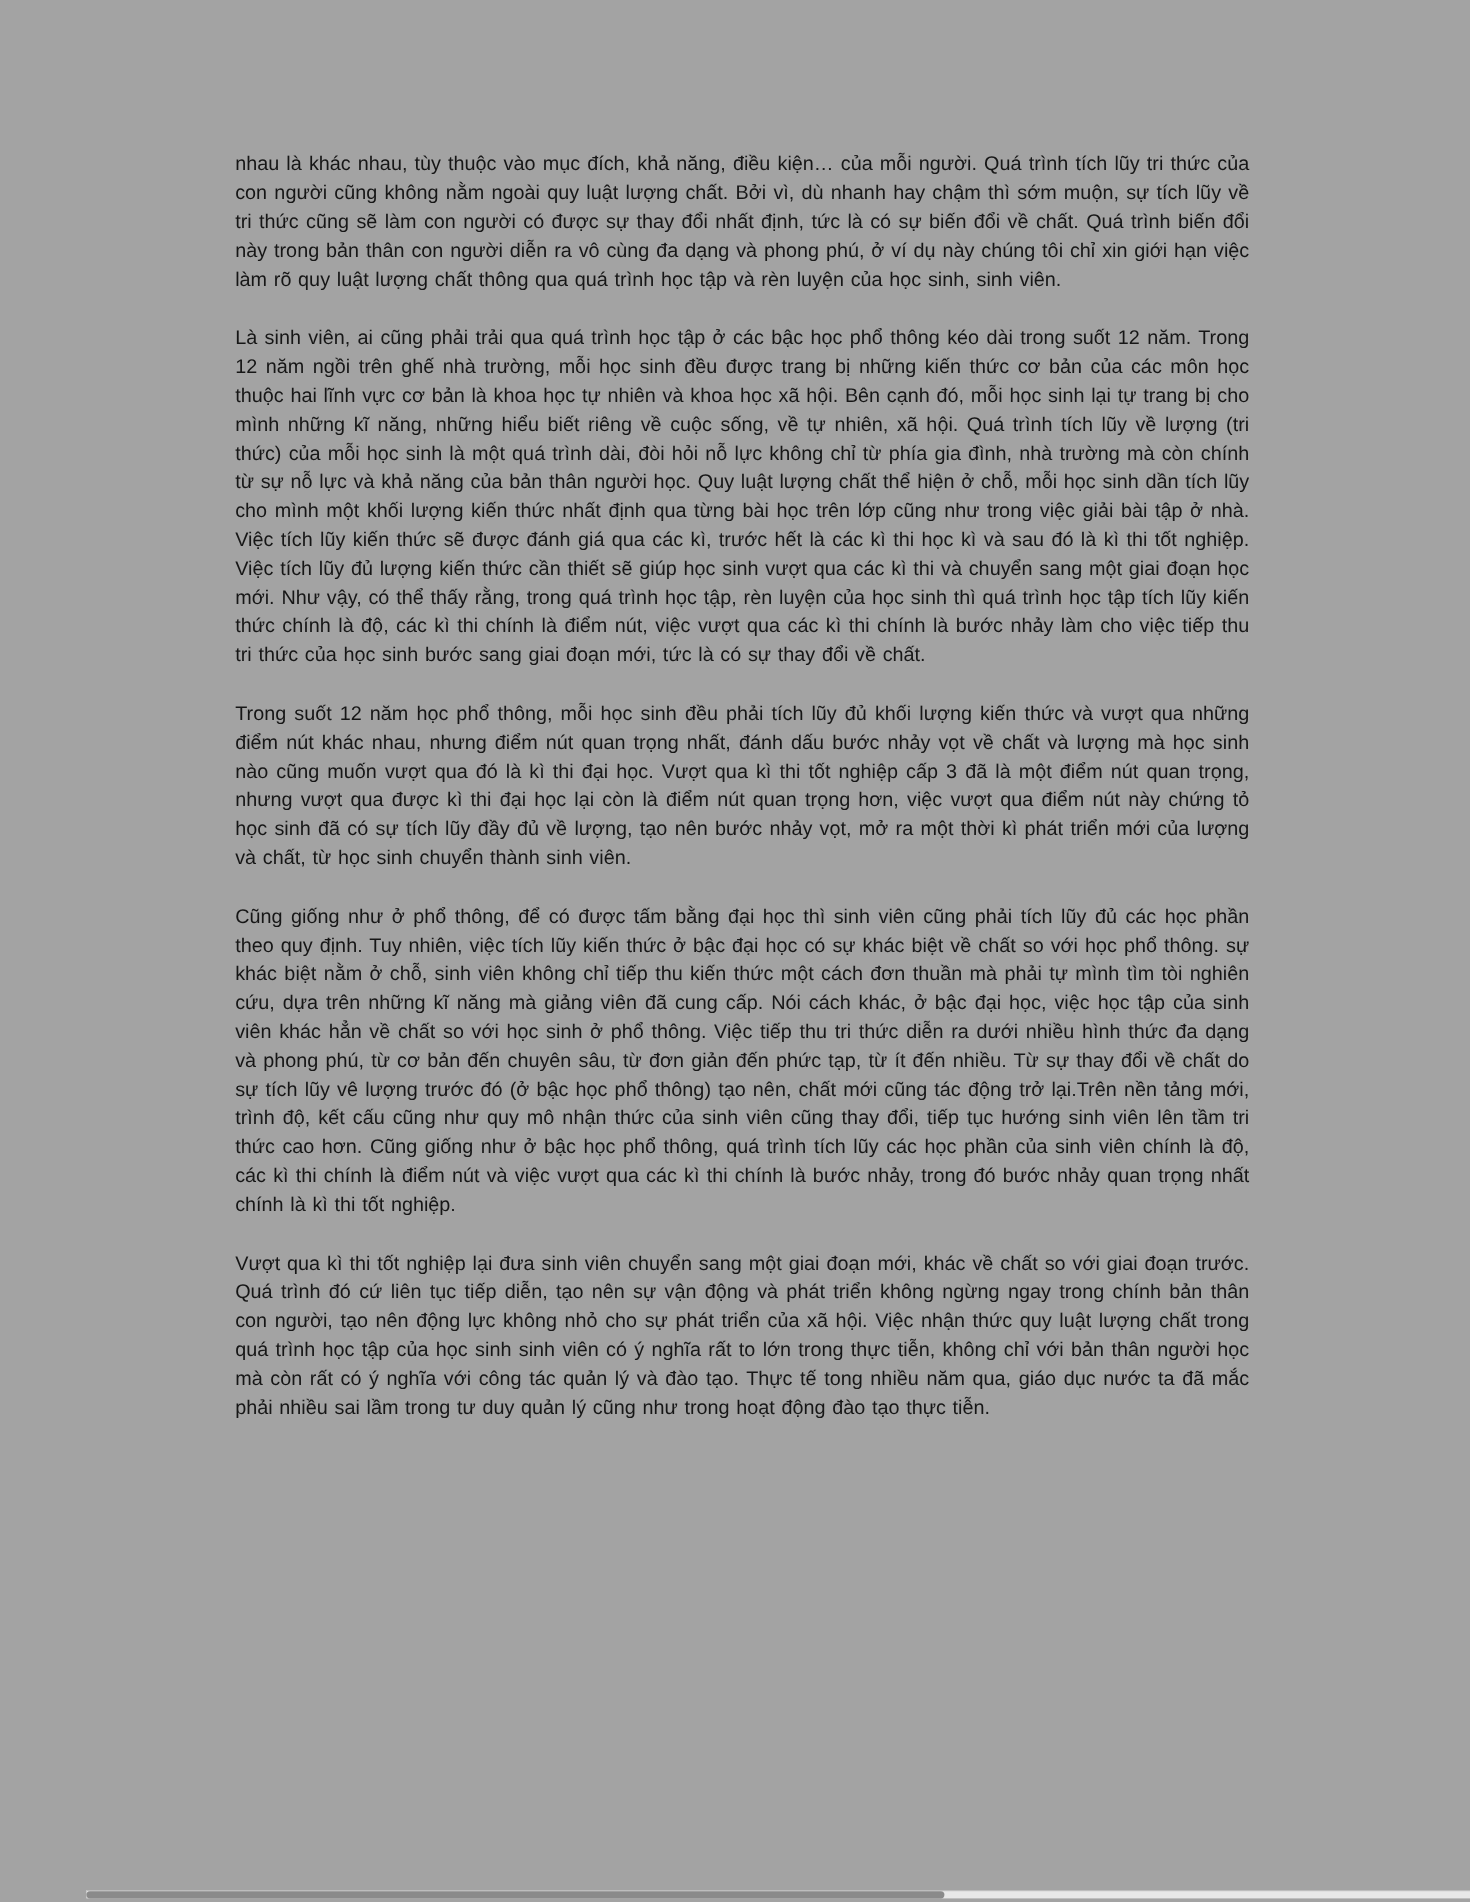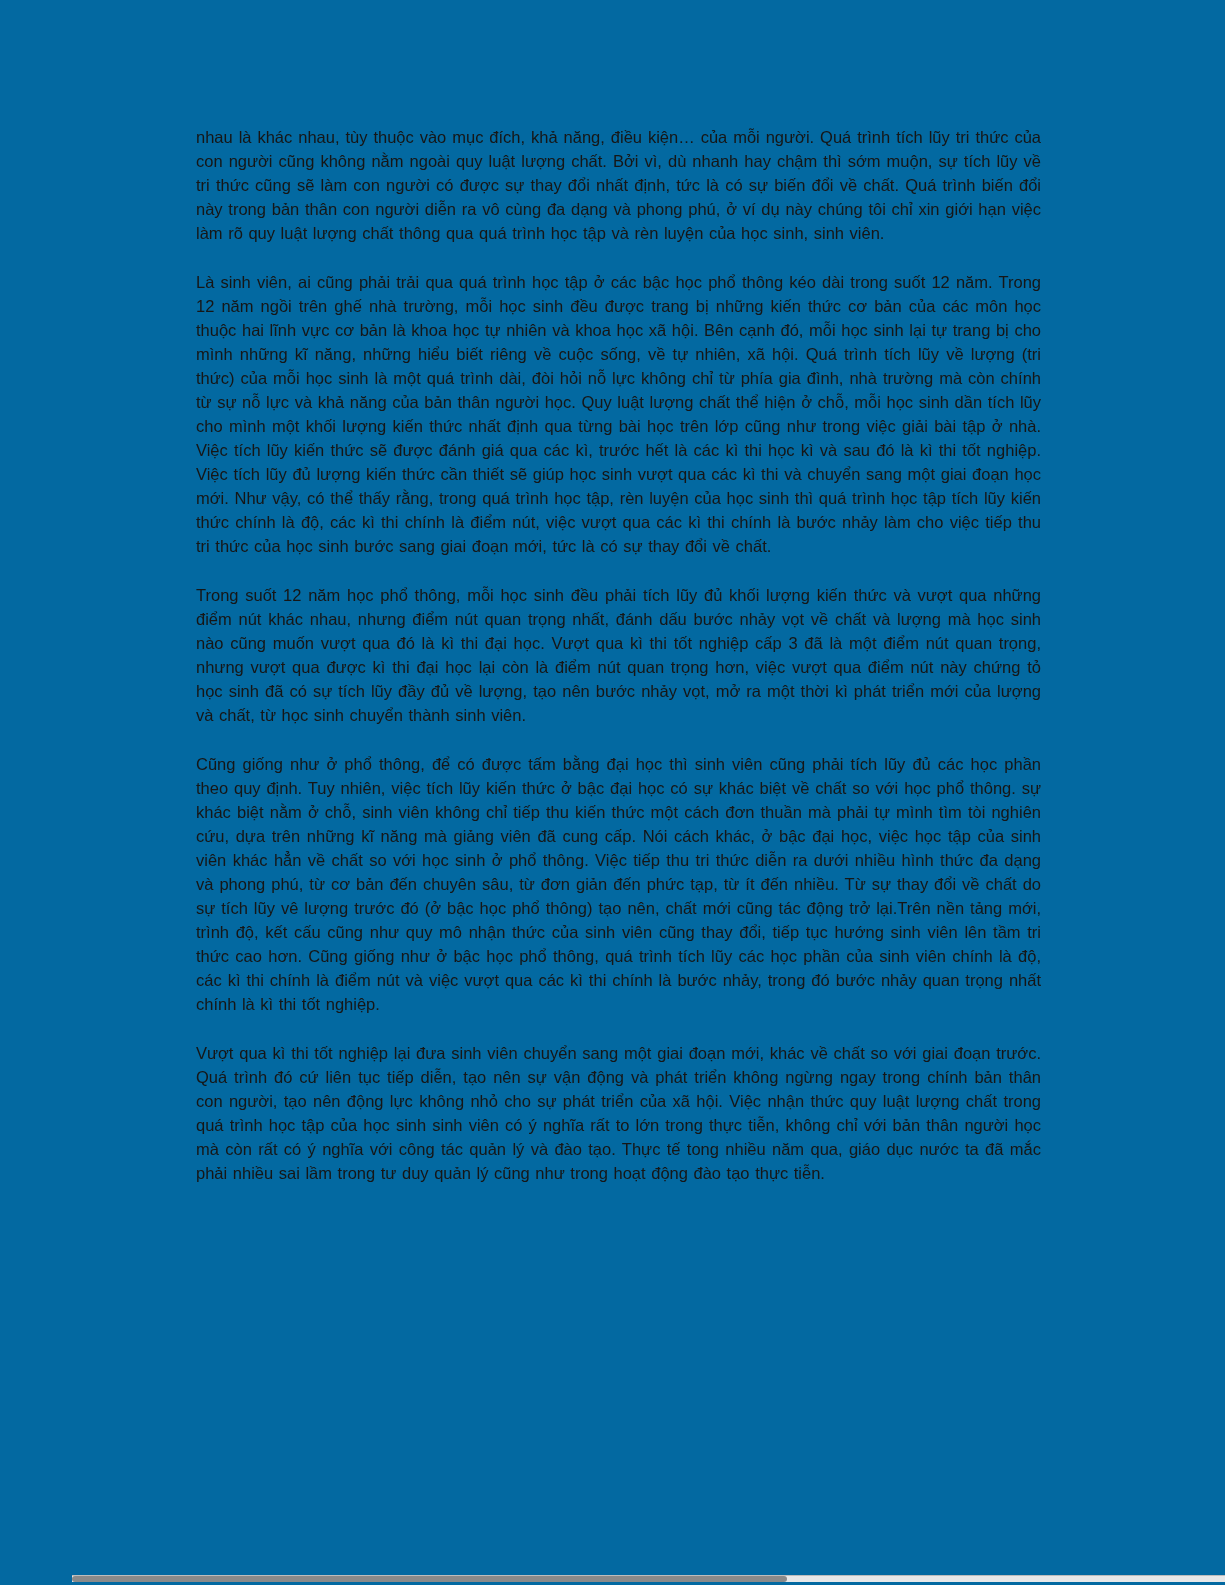--- a/index.html
+++ b/index.html
@@ -10,21 +10,21 @@
   body {
     width: 1225px;
     height: 1585px;
     overflow: hidden;
     font-family: "Liberation Sans", "DejaVu Sans", sans-serif;
     position: relative;
   }
   .page {
     position: absolute;
     inset: 0;
-    background: #0369a1;
+    background: #a3a3a3;
   }
   .content {
     position: absolute;
     left: 196px;
     top: 125px;
     width: 845px;
     color: #161616;
     font-size: 16.5px;
     line-height: 24px;
     text-align: justify;

